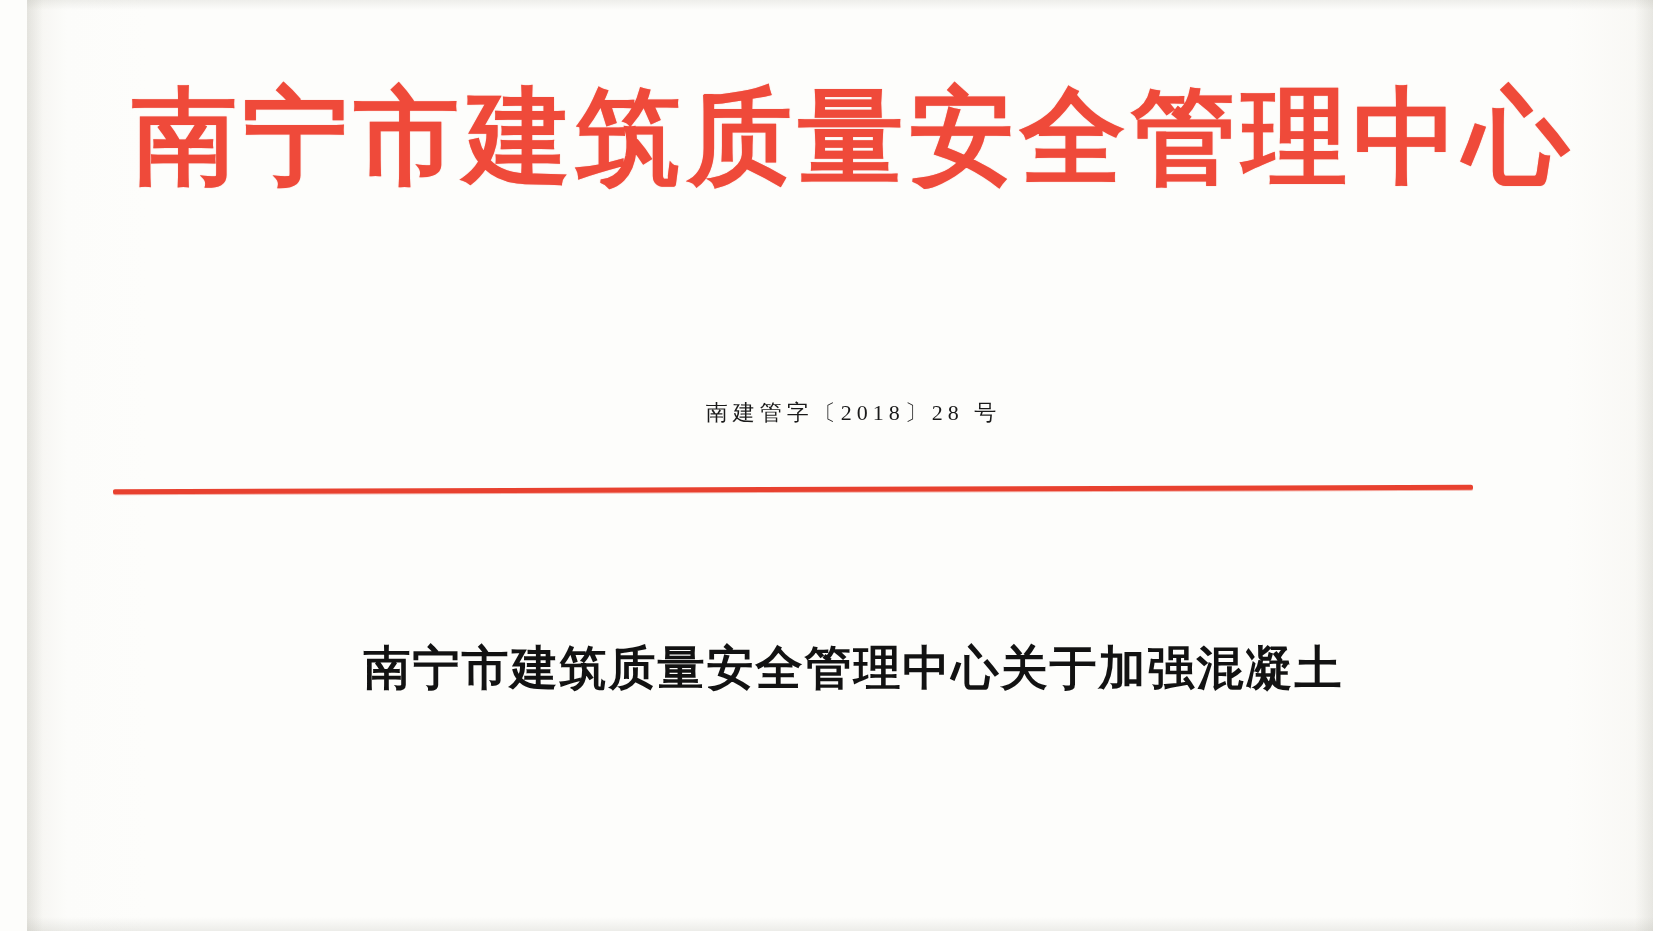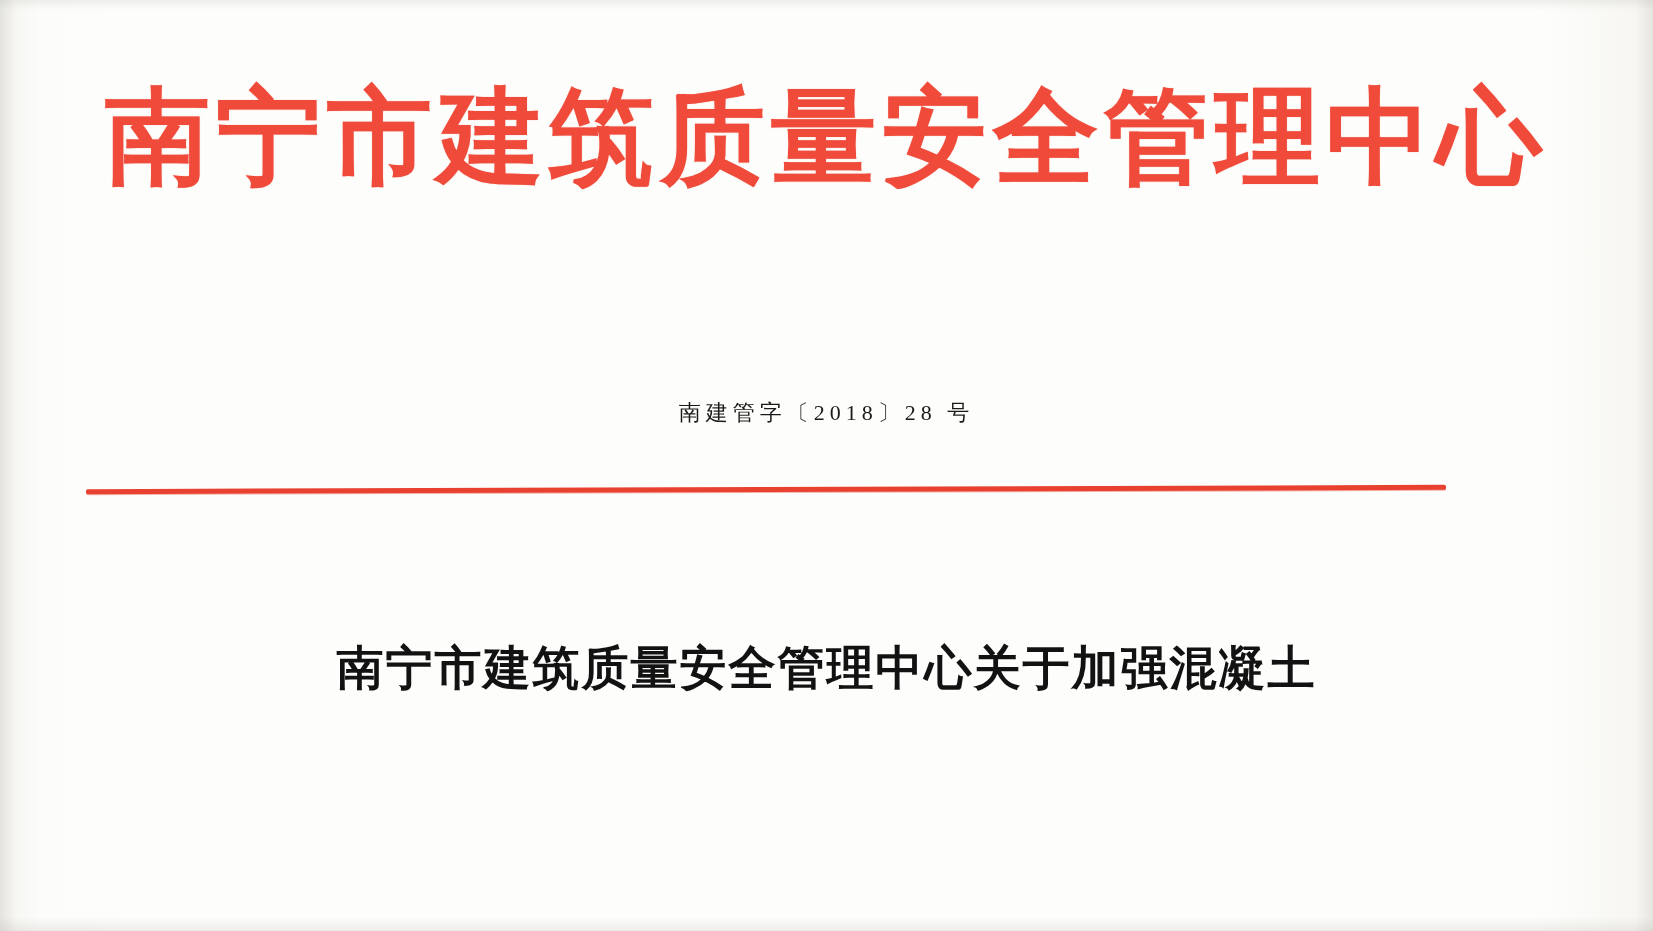--- a/index.html
+++ b/index.html
@@ -14,20 +14,21 @@
     overflow: hidden;
     position: relative;
   }
 
   
   .page {
     position: absolute;
     inset: 0;
     background:
       linear-gradient(90deg, #f4f3ef 0px, #fcfcfa 40px, #fdfdfb 120px, #fdfdfb 1540px, #f6f5f1 1653px);
+    margin-left: 27px;
   }
 
   .doc-header {
     position: absolute;
     top: 78px;
     left: 0;
     width: 1653px;
     text-align: center;
   }
 

